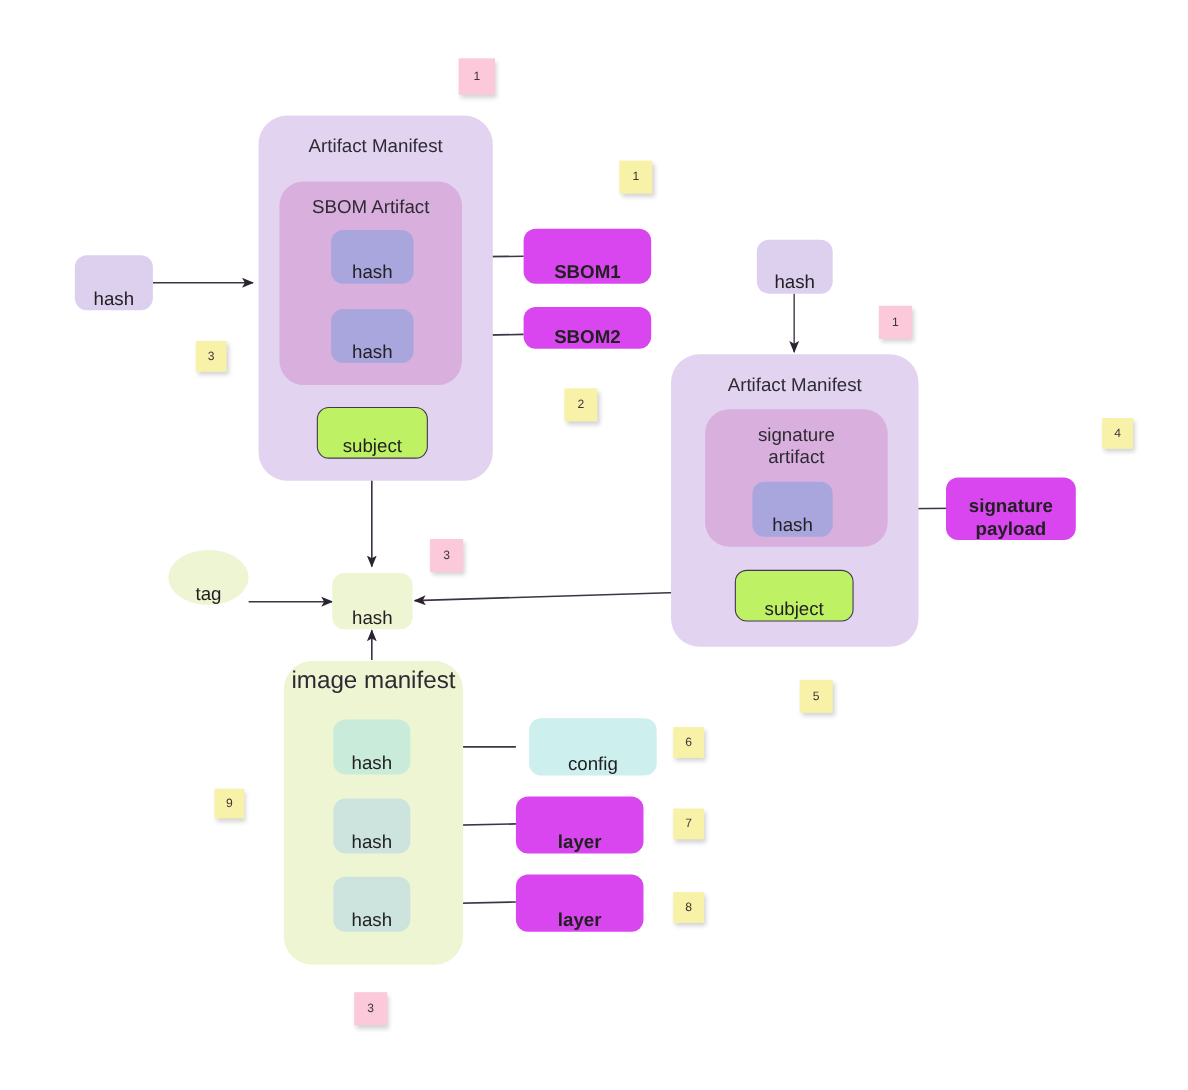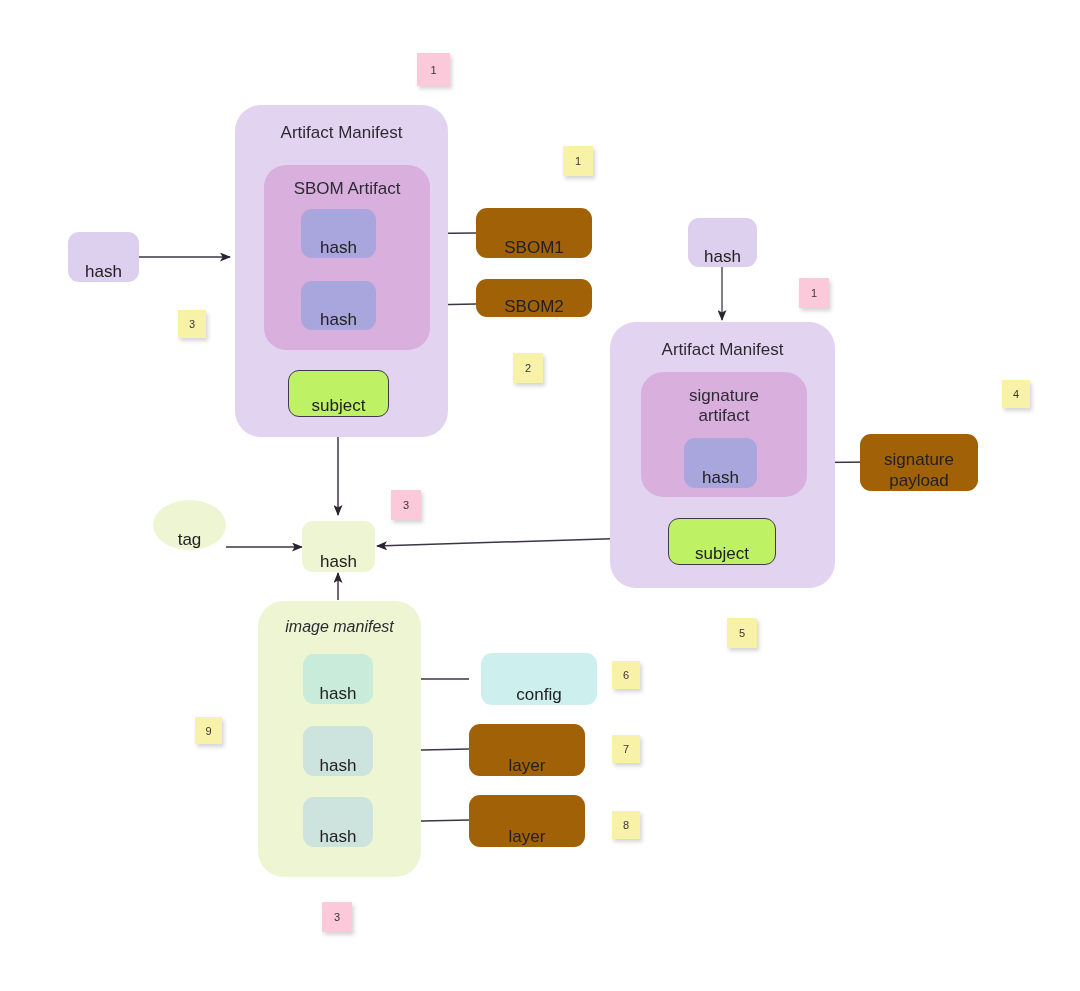--- a/index.html
+++ b/index.html
@@ -47,24 +47,23 @@
     justify-content: center;
     padding-top: 14px;
     font-size: 17px;
     color: #2e2a33;
   }
   .group-image-manifest {
     background: #eef5d3;
     border-radius: 26px;
     align-items: flex-start;
     justify-content: center;
-    padding-top: 16px;
-    font-size: 16px;
+    padding-top: 4px;
+    font-size: 22px;
     color: #2e2a33;
-    font-style: italic;
   }
   
   .box-hash-purple {
     background: #a9a6dd;
     border-radius: 11px;
   }
   .box-hash-lavender {
     background: #ddd0ef;
     border-radius: 11px;
   }
@@ -74,22 +73,23 @@
   }
   .box-hash-mint {
     background: #c8ecd9;
     border-radius: 11px;
   }
   .box-hash-teal {
     background: #cde3de;
     border-radius: 11px;
   }
   .box-blue {
-    background: #a16207;
-    border-radius: 11px;
+    background: #d946ef;
+    border-radius: 11px;
+    font-weight: bold;
   }
   .box-cyan {
     background: #cdf0ee;
     border-radius: 11px;
   }
   .box-subject {
     background: #bef264;
     border: 1.6px solid #45364f;
     border-radius: 11px;
   }
@@ -174,21 +174,21 @@
   </svg>
 
   <div class="node box-hash-lavender" style="left:68px; top:232px; width:71px; height:50px;">
     <span>hash</span>
   </div>
 
   <div class="node group-manifest" style="left:235px; top:105px; width:213px; height:332px;">
     <span>Artifact Manifest</span>
   </div>
 
-  <div class="node group-artifact" style="left:264px; top:165px; width:166px; height:185px;">
+  <div class="node group-artifact" style="left:254px; top:165px; width:166px; height:185px;">
     <span>SBOM Artifact</span>
   </div>
 
   <div class="node box-hash-purple" style="left:301px; top:209px; width:75px; height:49px;">
     <span>hash</span>
   </div>
 
   <div class="node box-hash-purple" style="left:301px; top:281px; width:75px; height:49px;">
     <span>hash</span>
   </div>

